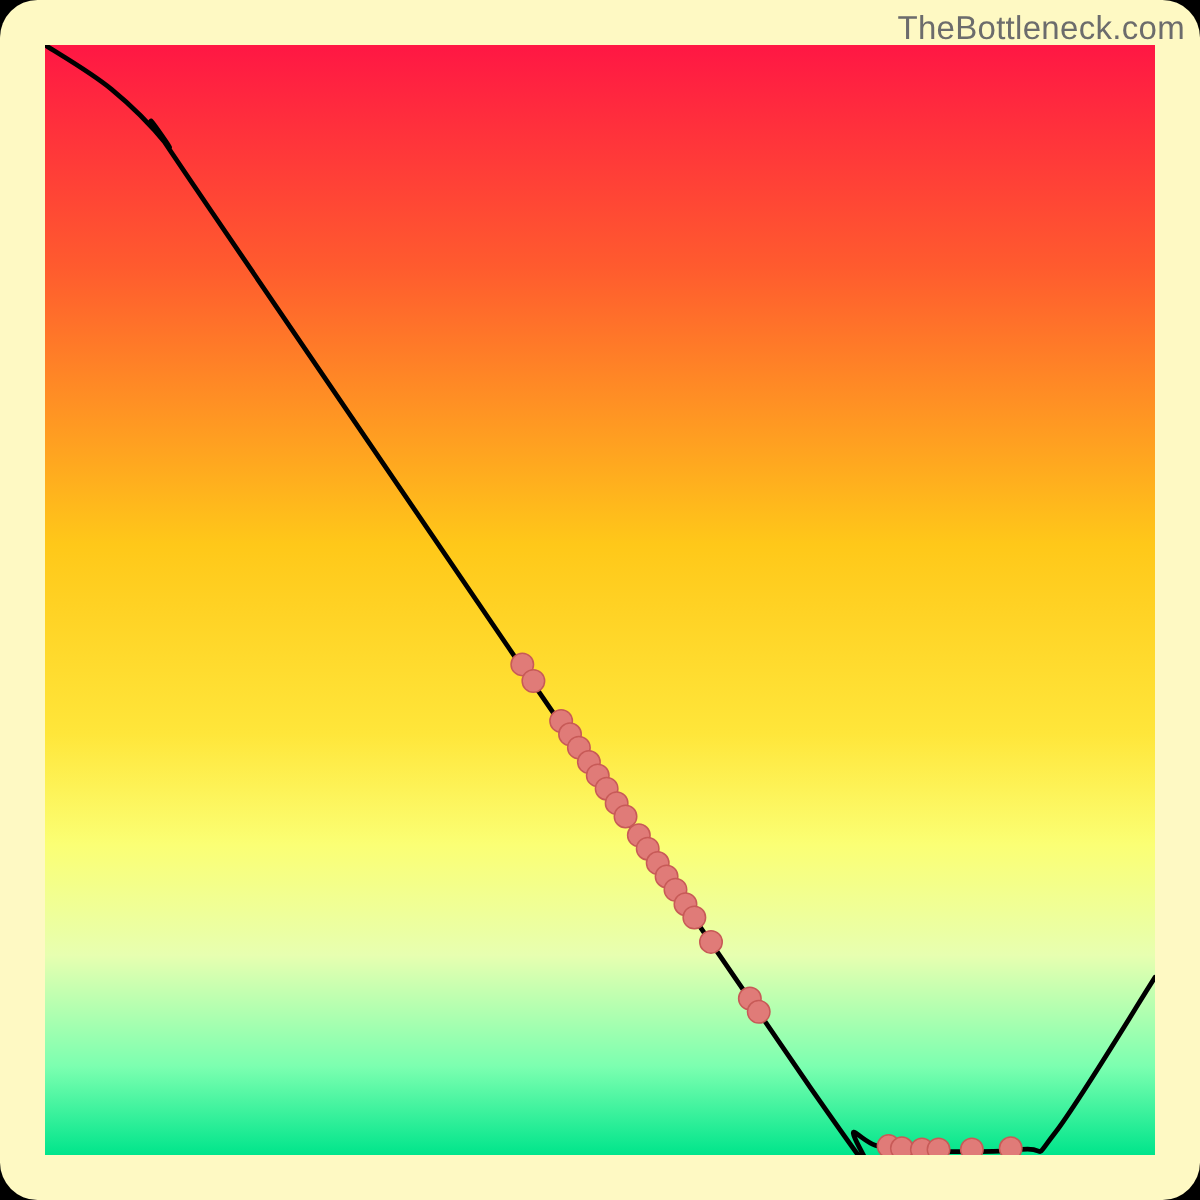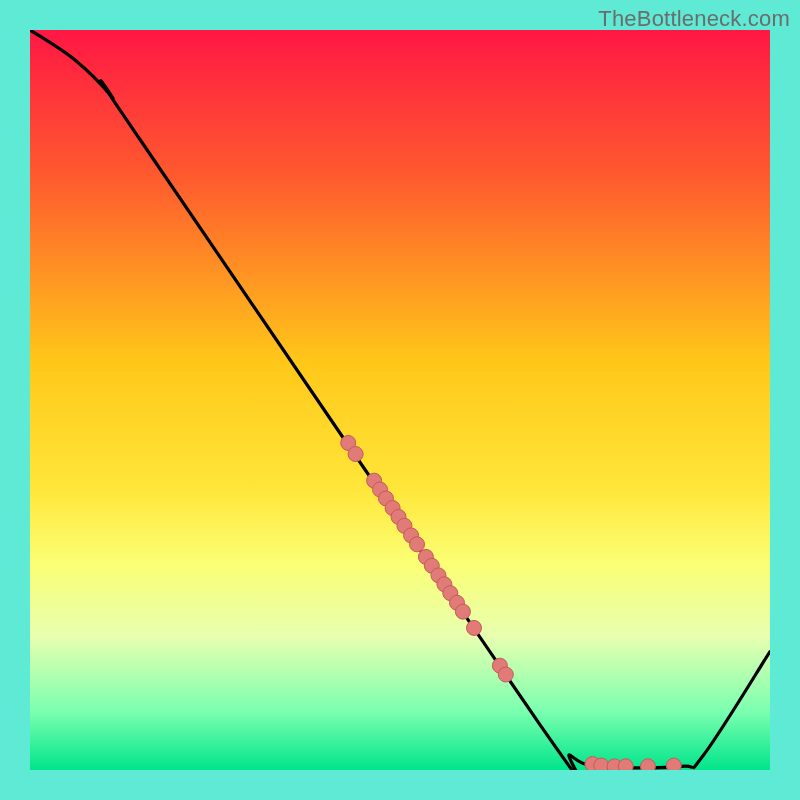--- a/index.html
+++ b/index.html
@@ -7,21 +7,22 @@
     padding: 0;
     width: 800px;
     height: 800px;
     overflow: hidden;
     background: #000;
     font-family: Arial, Helvetica, sans-serif;
   }
   .frame {
     position: absolute;
     inset: 0;
-    background: #5eead4;
+    background: #fef9c3;
+    border-radius: 25px;
   }
   .plot {
     position: absolute;
     left: 30px;
     top: 30px;
     width: 740px;
     height: 740px;
     overflow: hidden;
   }
   

